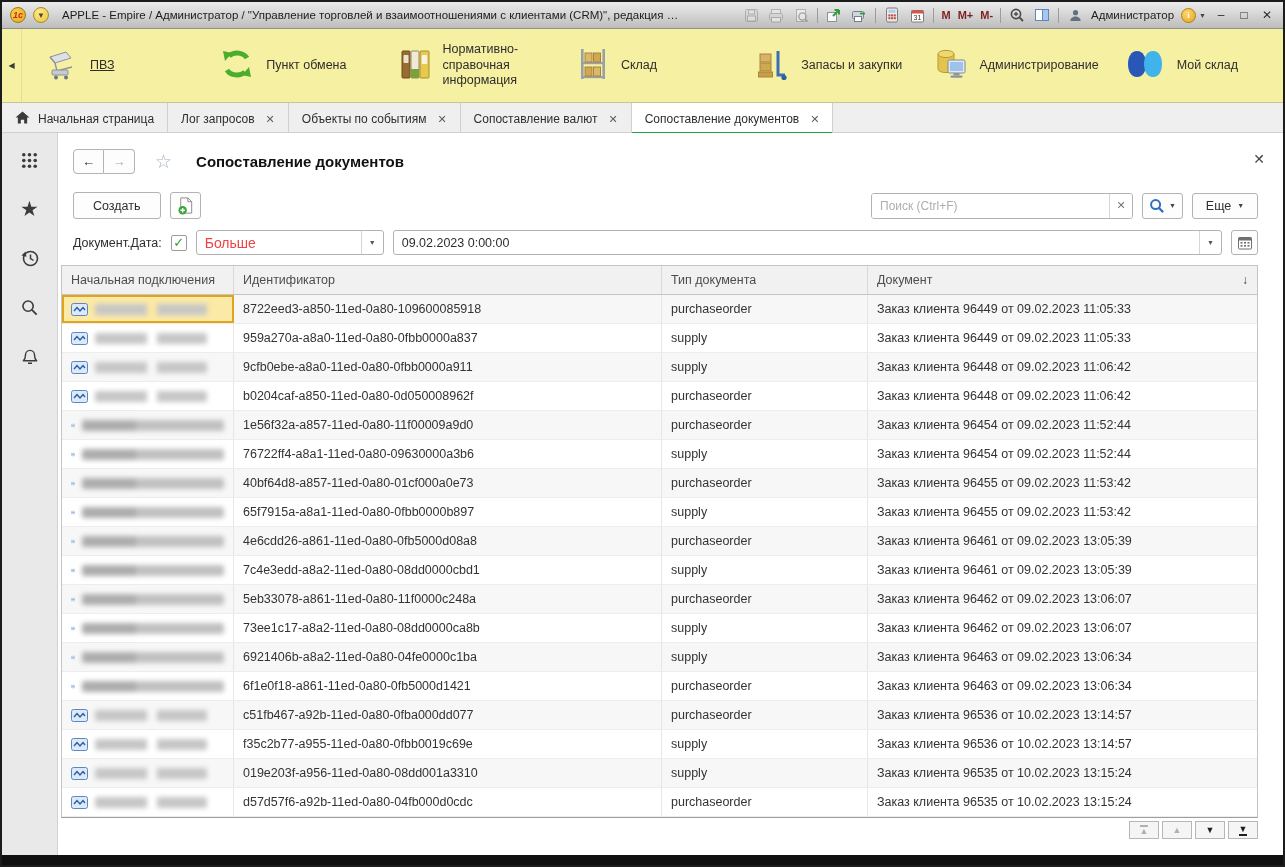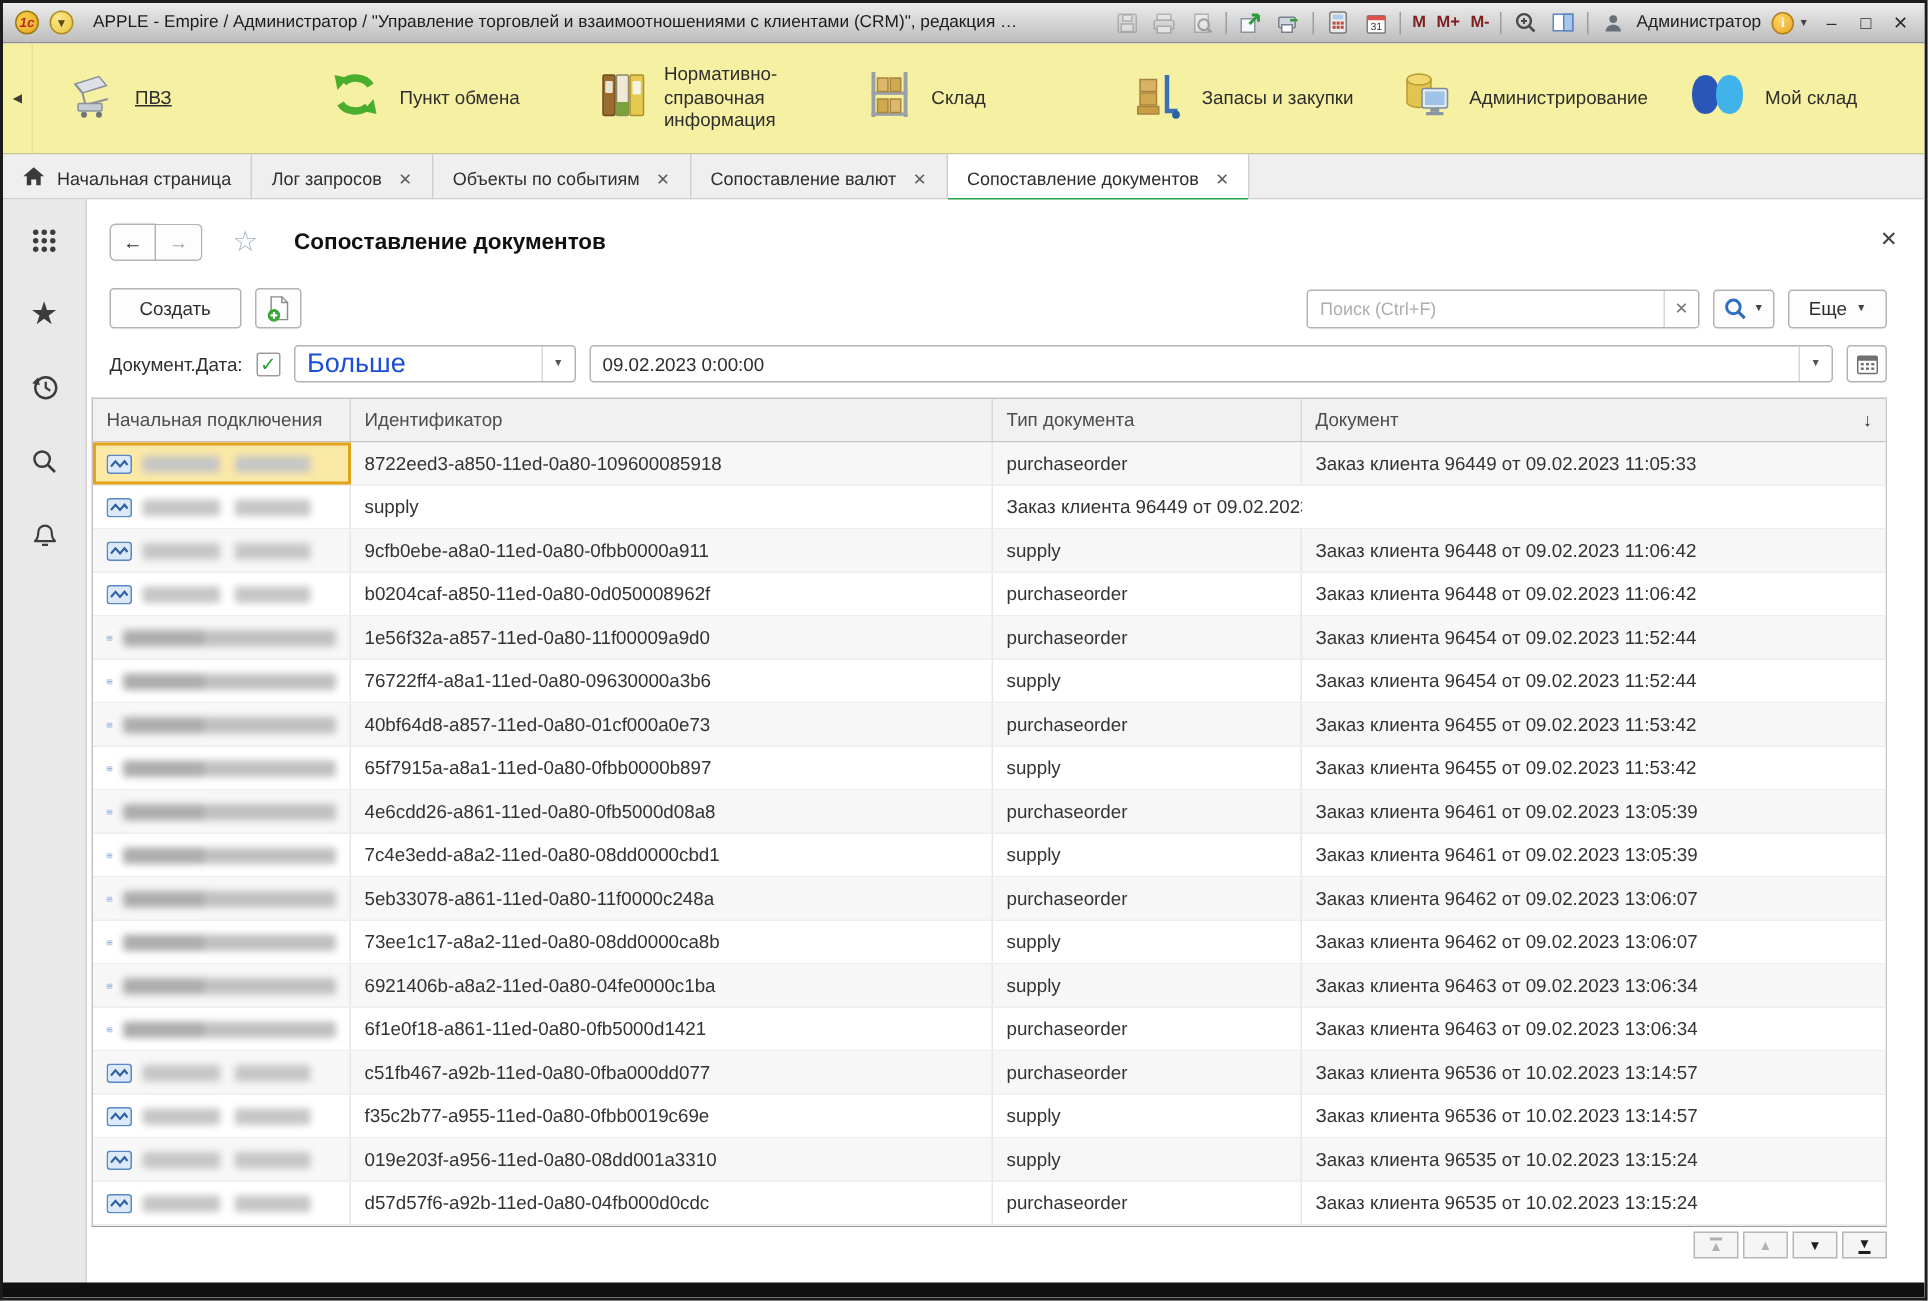--- a/index.html
+++ b/index.html
@@ -56,21 +56,21 @@
   .searchbox input{flex:1;border:none;outline:none;padding:0 8px;font-size:12px;color:#333;font-family:inherit;}
   .searchbox input::placeholder{color:#aeaeae;}
   .sclear{width:23px;border:none;border-left:1px solid #d6d6d6;background:#fff;color:#777;font-size:11px;cursor:pointer;}
   .magbtn{height:26px;width:41px;display:flex;align-items:center;justify-content:center;gap:4px;padding:0;}
   .morebtn{height:26px;width:66px;display:flex;align-items:center;justify-content:center;gap:6px;padding:0;}
   
   .filterrow{display:flex;align-items:center;padding:11px 25px 0 15px;gap:9px;}
   .flabel{font-size:12.5px;color:#2e2e2e;}
   .chk{width:16px;height:16px;border:1px solid #9c9c9c;border-radius:2px;background:#fff;display:flex;align-items:center;justify-content:center;color:#28a22d;font-size:13px;font-weight:bold;cursor:pointer;}
   .combo{width:188px;height:25px;border:1px solid #b3b3b3;border-radius:3px;display:flex;align-items:stretch;background:#fff;cursor:pointer;}
-  .combo .val{flex:1;display:flex;align-items:center;padding:0 8px;font-size:18px;color:#1d4ed8;}
+  .combo .val{flex:1;display:flex;align-items:center;padding:0 8px;font-size:14px;color:#ef4444;}
   .combo .dd{width:22px;display:flex;align-items:center;justify-content:center;border-left:1px solid #d6d6d6;color:#555;font-size:7px;}
   .datefield{flex:1;height:25px;border:1px solid #b3b3b3;border-radius:3px;display:flex;align-items:stretch;background:#fff;}
   .datefield .val{flex:1;display:flex;align-items:center;padding:0 8px;font-size:12.5px;color:#2e2e2e;}
   .datefield .dd{width:22px;display:flex;align-items:center;justify-content:center;border-left:1px solid #d6d6d6;color:#555;font-size:7px;cursor:pointer;}
   .calbtn{height:25px;width:27px;display:flex;align-items:center;justify-content:center;padding:0;}
   
   .tbl{margin:10px 25px 0 3px;border:1px solid #c4c4c4;border-bottom:1px solid #9e9e9e;}
   .thead,.trow{display:grid;grid-template-columns:172px 428px 206px 1fr;}
   .thead{background:#f1f1f1;border-bottom:1px solid #c4c4c4;}
   .th{padding:7px 9px;border-right:1px solid #d8d8d8;font-size:12.5px;color:#4d4d4d;display:flex;align-items:center;cursor:pointer;}
@@ -430,20 +430,21 @@
           </div>
 
           <div class="trow">
             <div class="td conn">
                 <svg width="17" height="13" viewBox="0 0 17 13">
                   <rect x="0.5" y="0.5" width="16" height="12" rx="2" fill="#dce9f8" stroke="#5b87c5"></rect>
                   <polyline points="3,8 6,4.5 9,8 12,4.5 14,7" fill="none" stroke="#2f5fa3" stroke-width="1.4"></polyline>
                 </svg>
                 <span class="redact short"></span>
               </div>
+            <div class="td">959a270a-a8a0-11ed-0a80-0fbb0000a837</div>
             <div class="td">supply</div>
             <div class="td">Заказ клиента 96449 от 09.02.2023 11:05:33</div>
           </div>
 
           <div class="trow">
             <div class="td conn">
                 <svg width="17" height="13" viewBox="0 0 17 13">
                   <rect x="0.5" y="0.5" width="16" height="12" rx="2" fill="#dce9f8" stroke="#5b87c5"></rect>
                   <polyline points="3,8 6,4.5 9,8 12,4.5 14,7" fill="none" stroke="#2f5fa3" stroke-width="1.4"></polyline>
                 </svg>

